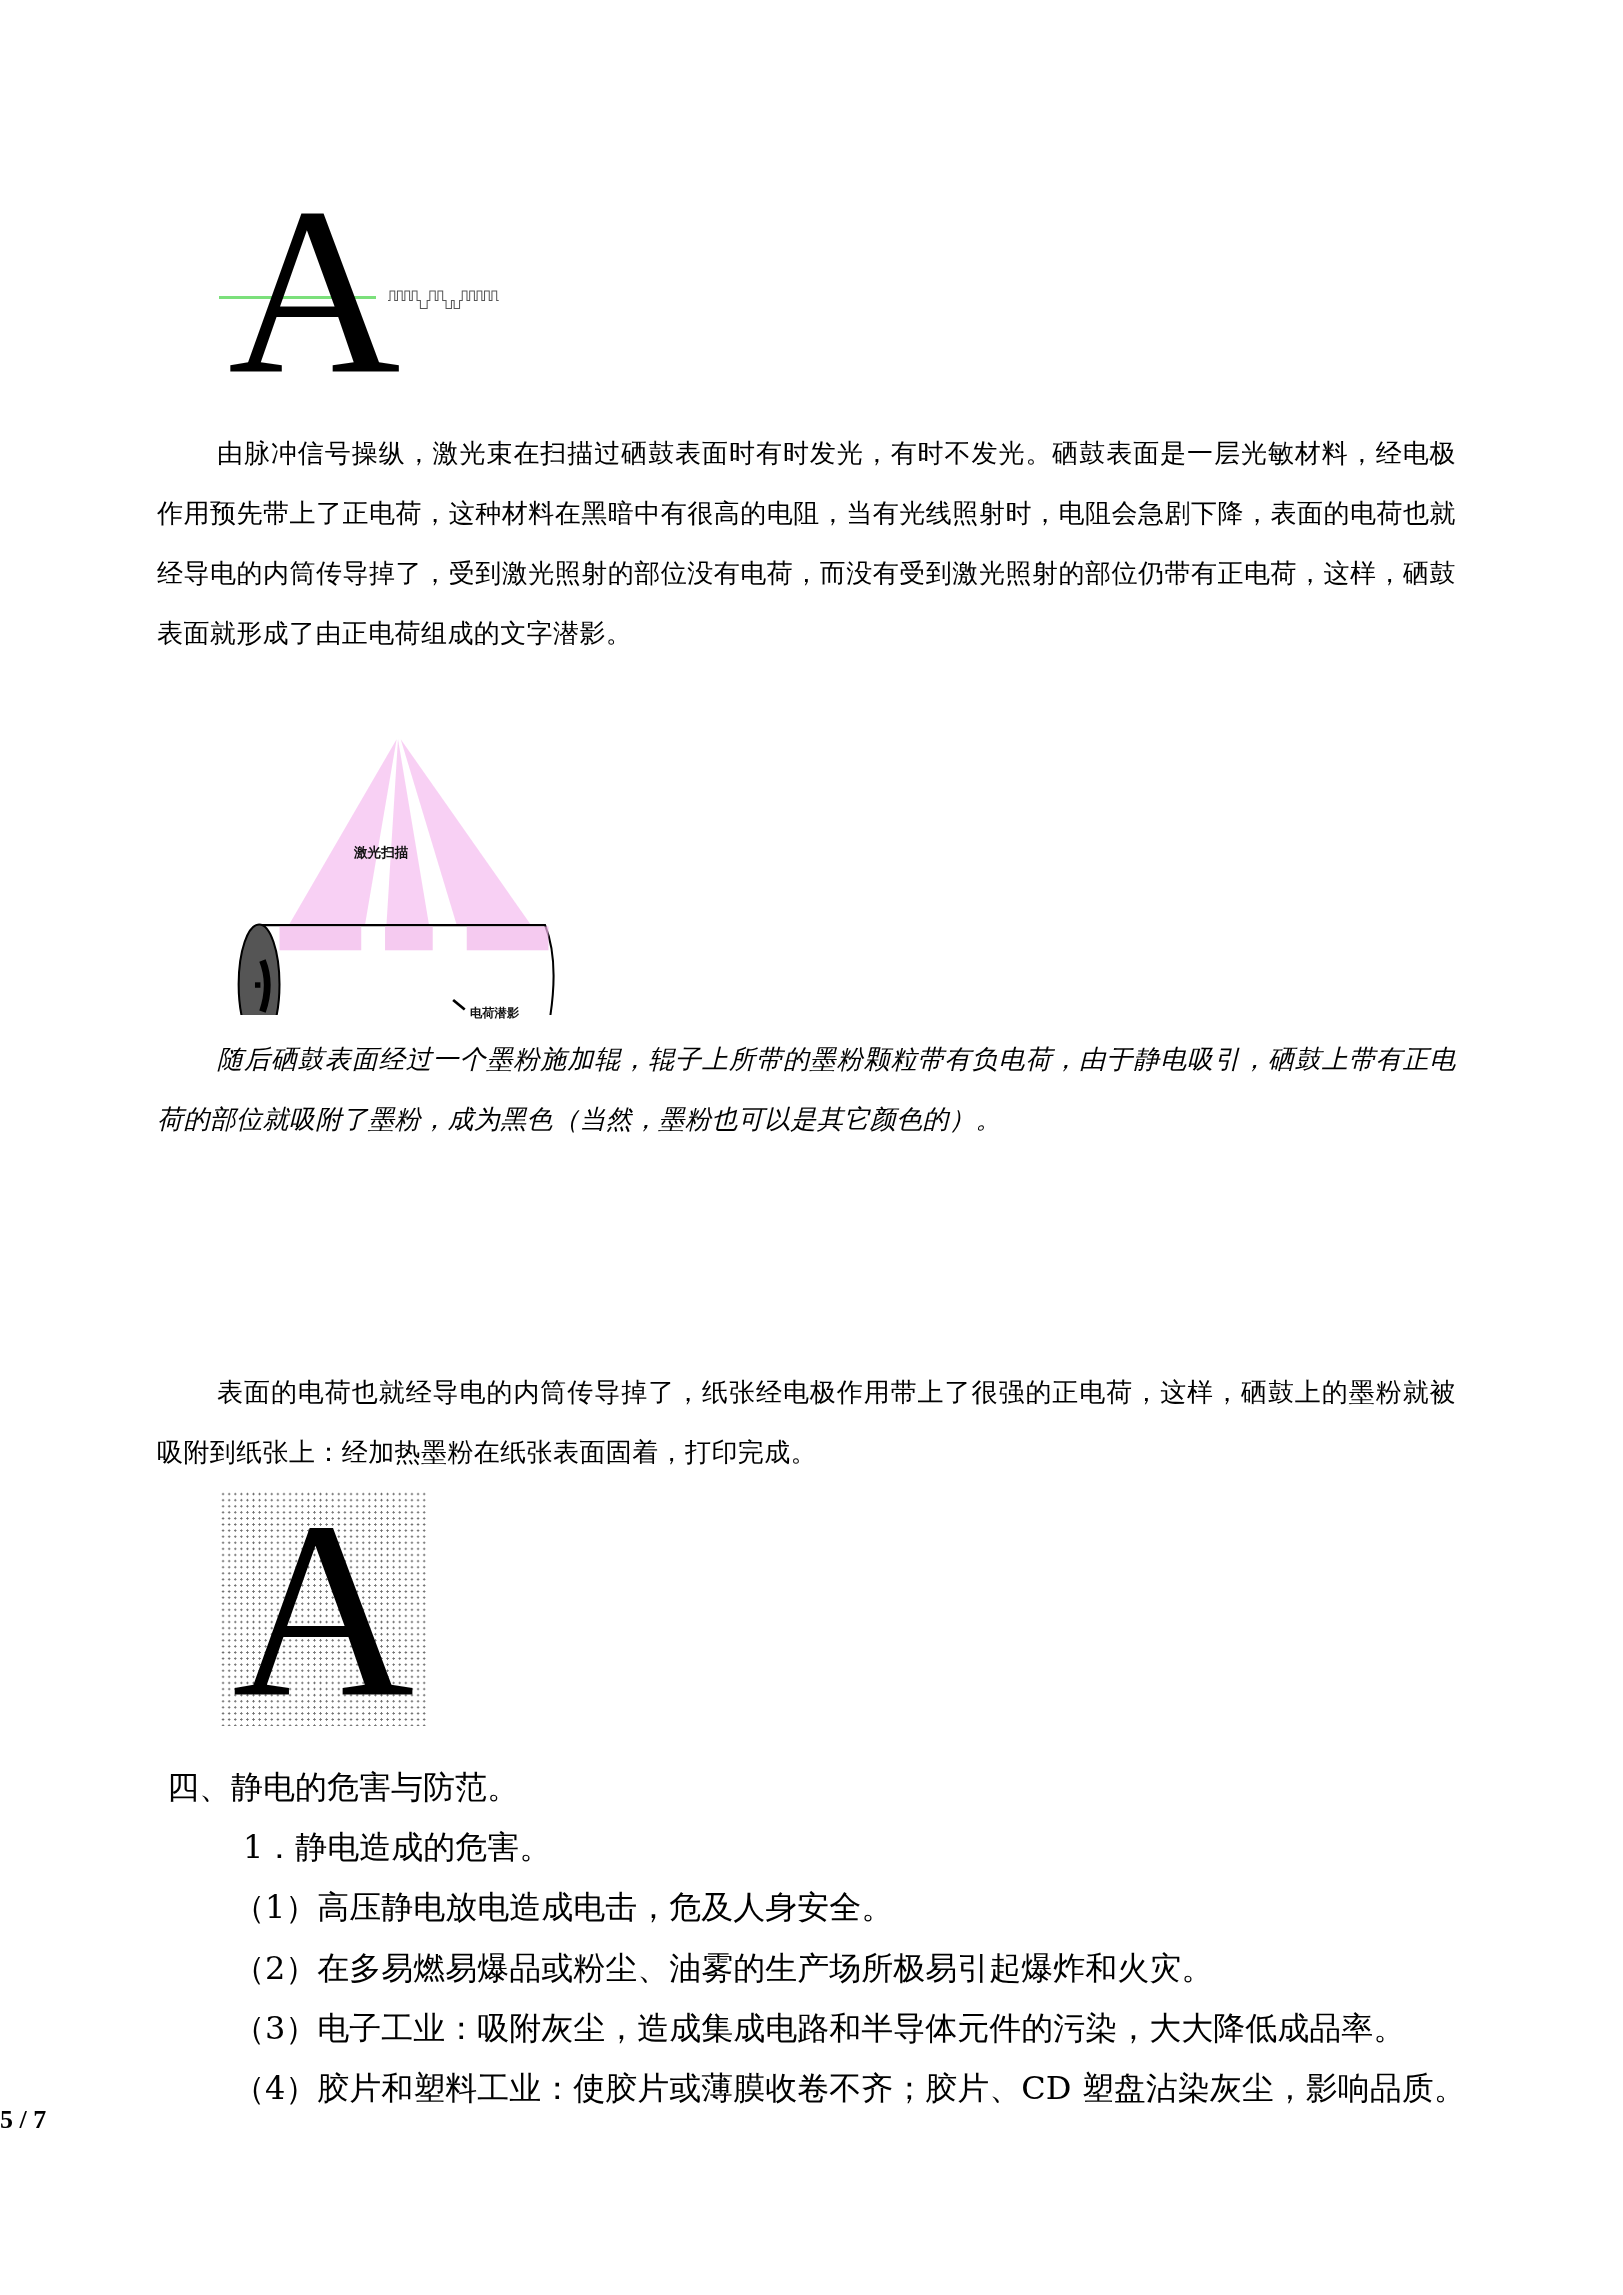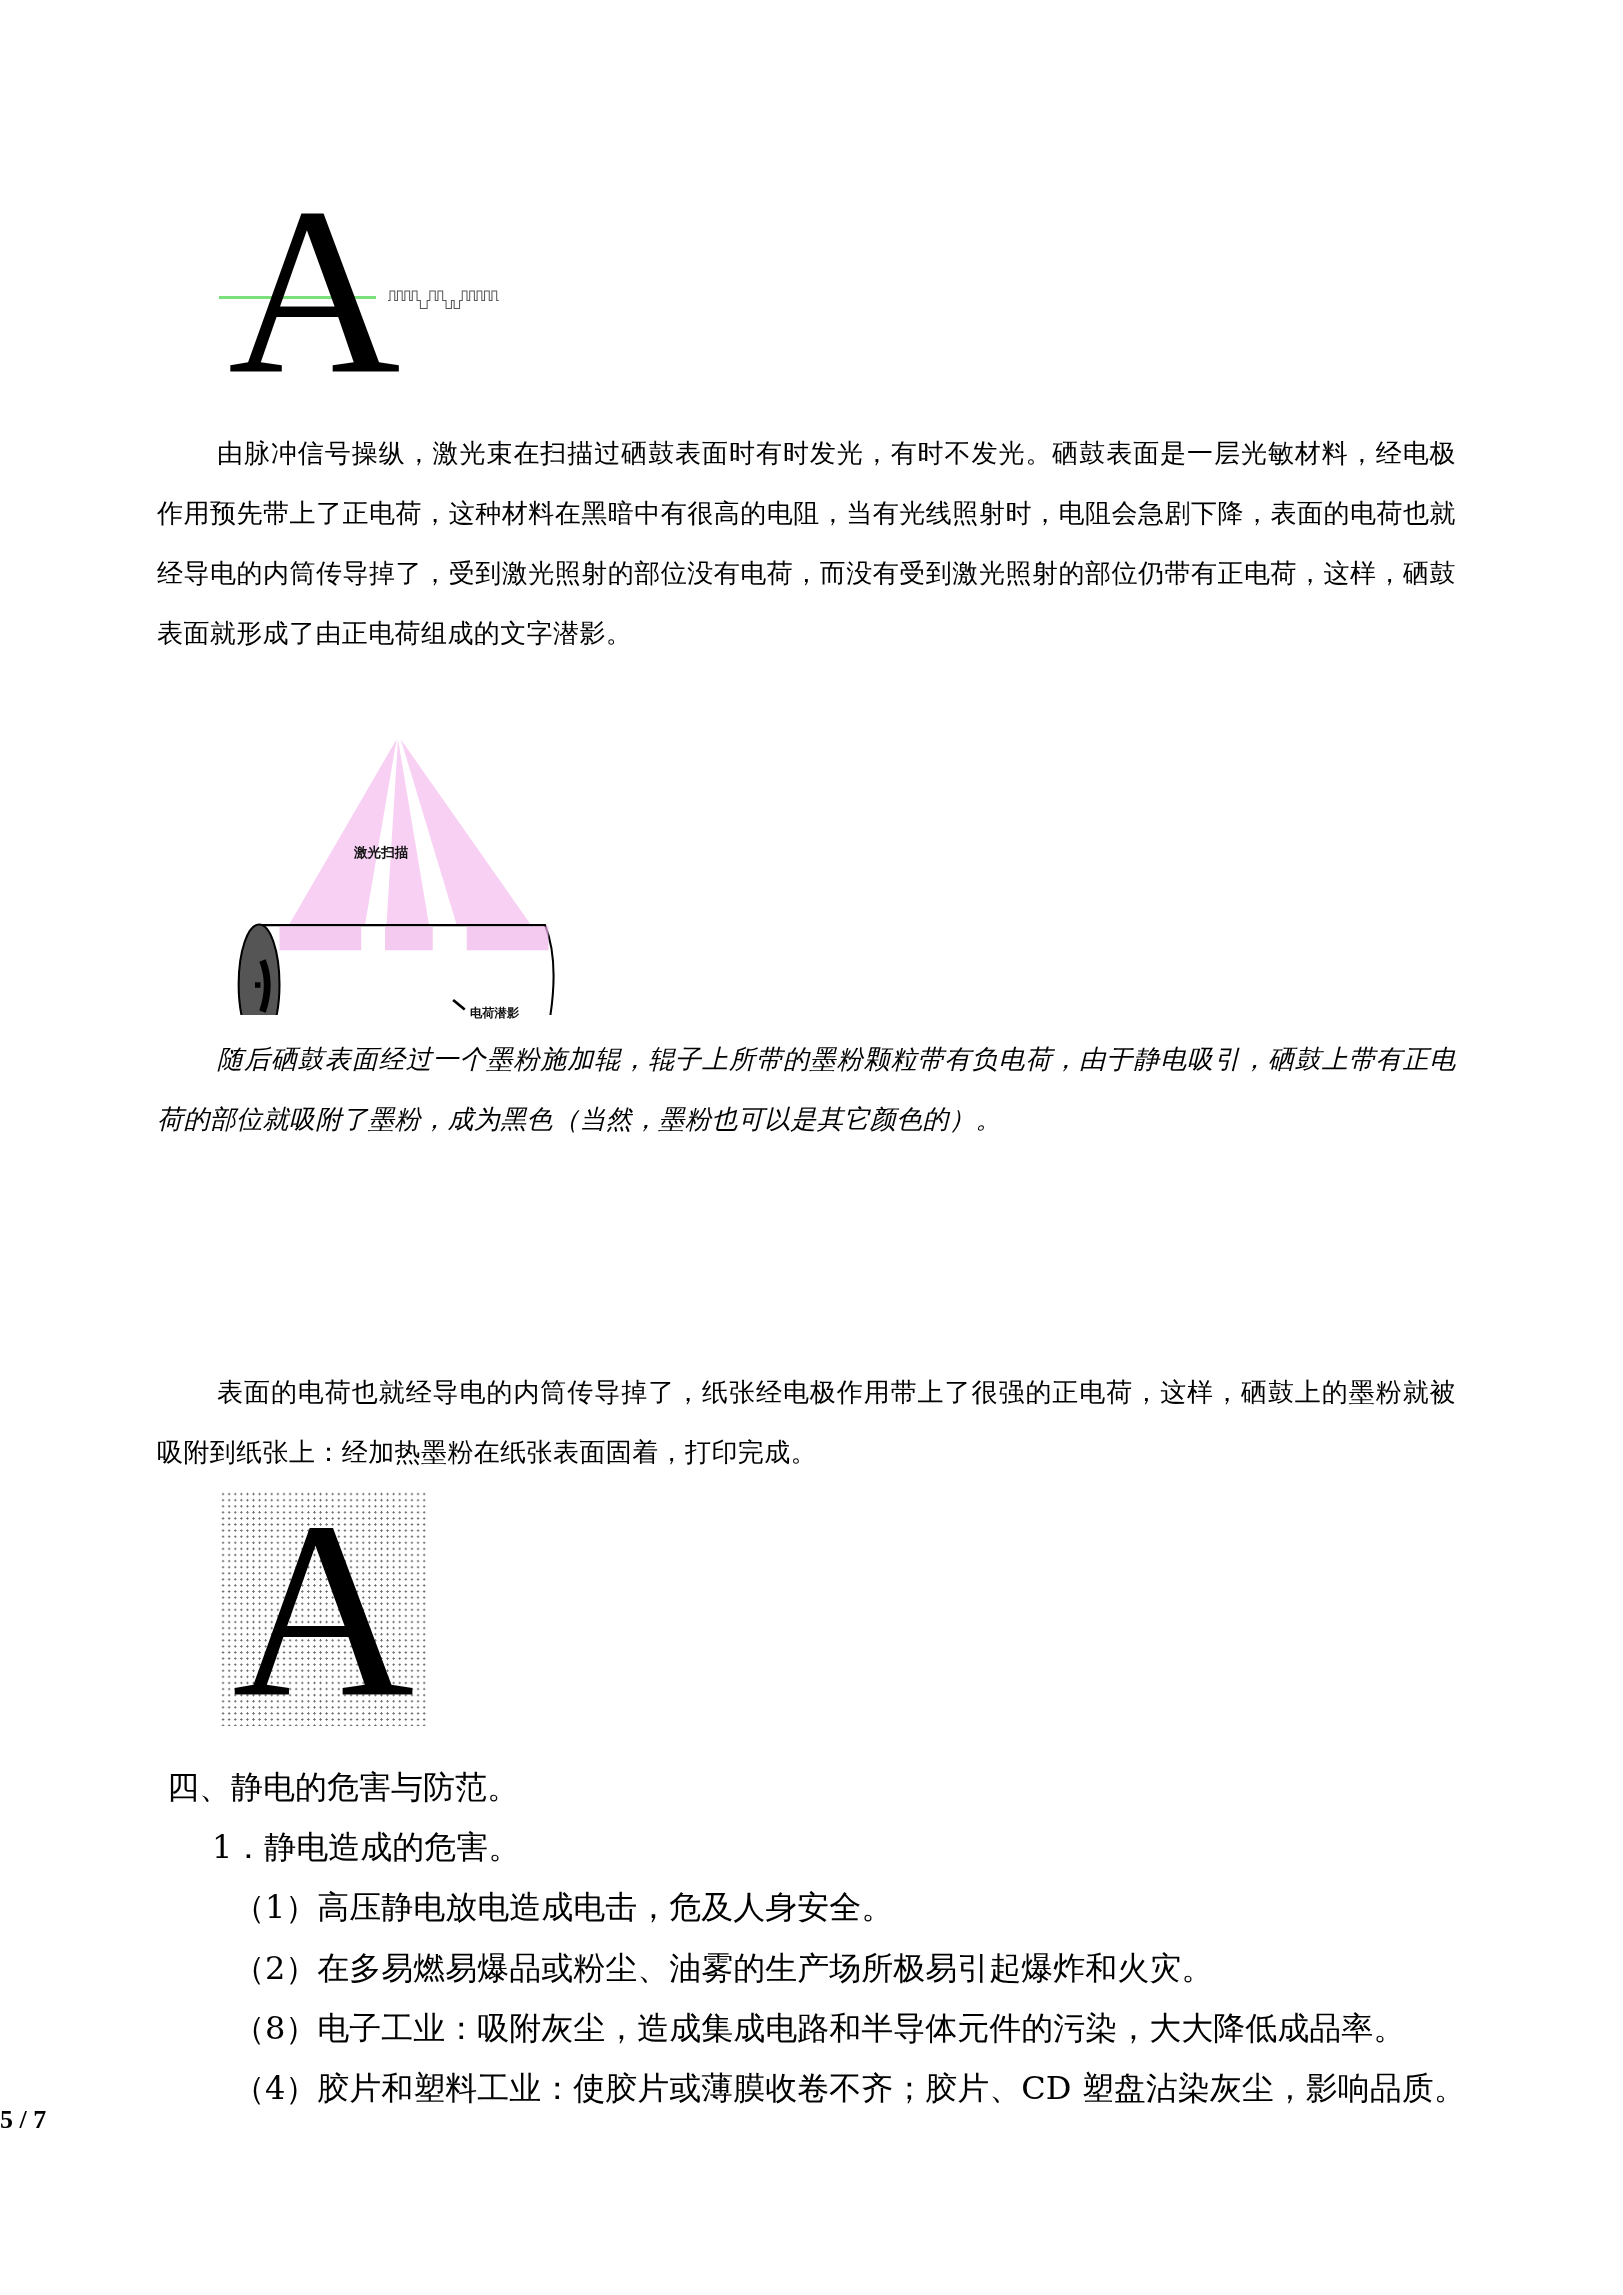--- a/index.html
+++ b/index.html
@@ -70,21 +70,21 @@
   <p class="para" style="top:1029px;font-style:italic;">随后硒鼓表面经过一个墨粉施加辊，辊子上所带的墨粉颗粒带有负电荷，由于静电吸引，硒鼓上带有正电荷的部位就吸附了墨粉，成为黑色（当然，墨粉也可以是其它颜色的）。</p>
 
 
   <p class="para" style="top:1362px;">表面的电荷也就经导电的内筒传导掉了，纸张经电极作用带上了很强的正电荷，这样，硒鼓上的墨粉就被吸附到纸张上：经加热墨粉在纸张表面固着，打印完成。</p>
 
   <div class="figure" id="fig-paper">
     <div class="big-a">A</div>
   </div>
 
   <p class="line" style="left:151px;top:1751px;">四、静电的危害与防范。</p>
-  <p class="line" style="left:196px;top:1811px;">1．静电造成的危害。</p>
+  <p class="line" style="left:227px;top:1811px;">1．静电造成的危害。</p>
   <p class="line" style="left:217px;top:1871px;">（1）高压静电放电造成电击，危及人身安全。</p>
   <p class="line" style="left:217px;top:1932px;text-align:right;">（2）在多易燃易爆品或粉尘、油雾的生产场所极易引起爆炸和火灾。</p>
-  <p class="line" style="left:217px;top:1992px;">（8）电子工业：吸附灰尘，造成集成电路和半导体元件的污染，大大降低成品率。</p>
+  <p class="line" style="left:217px;top:1992px;">（3）电子工业：吸附灰尘，造成集成电路和半导体元件的污染，大大降低成品率。</p>
   <p class="line" style="left:217px;top:2052px;">（4）胶片和塑料工业：使胶片或薄膜收卷不齐；胶片、CD 塑盘沾染灰尘，影响品质。</p>
 
   <div class="page-num">5 / 7</div>
 </div>
 
 
 </body></html>

